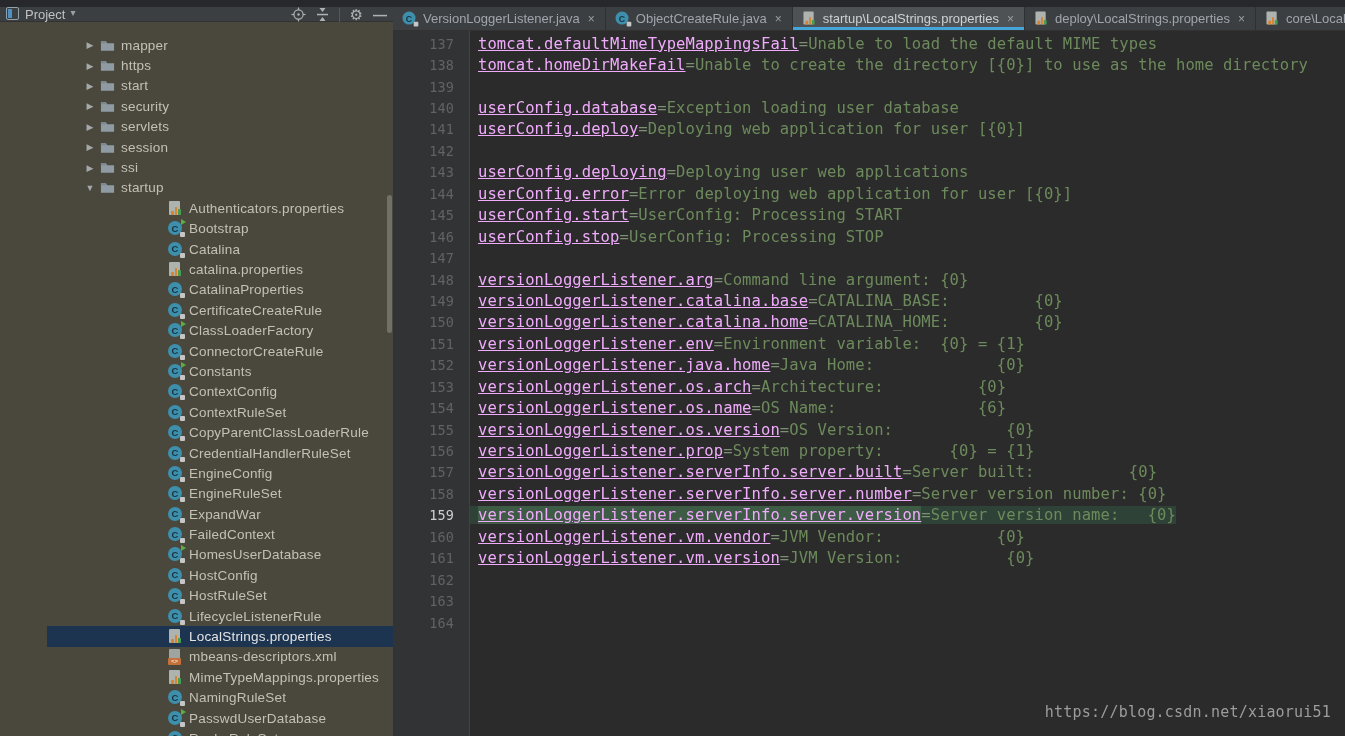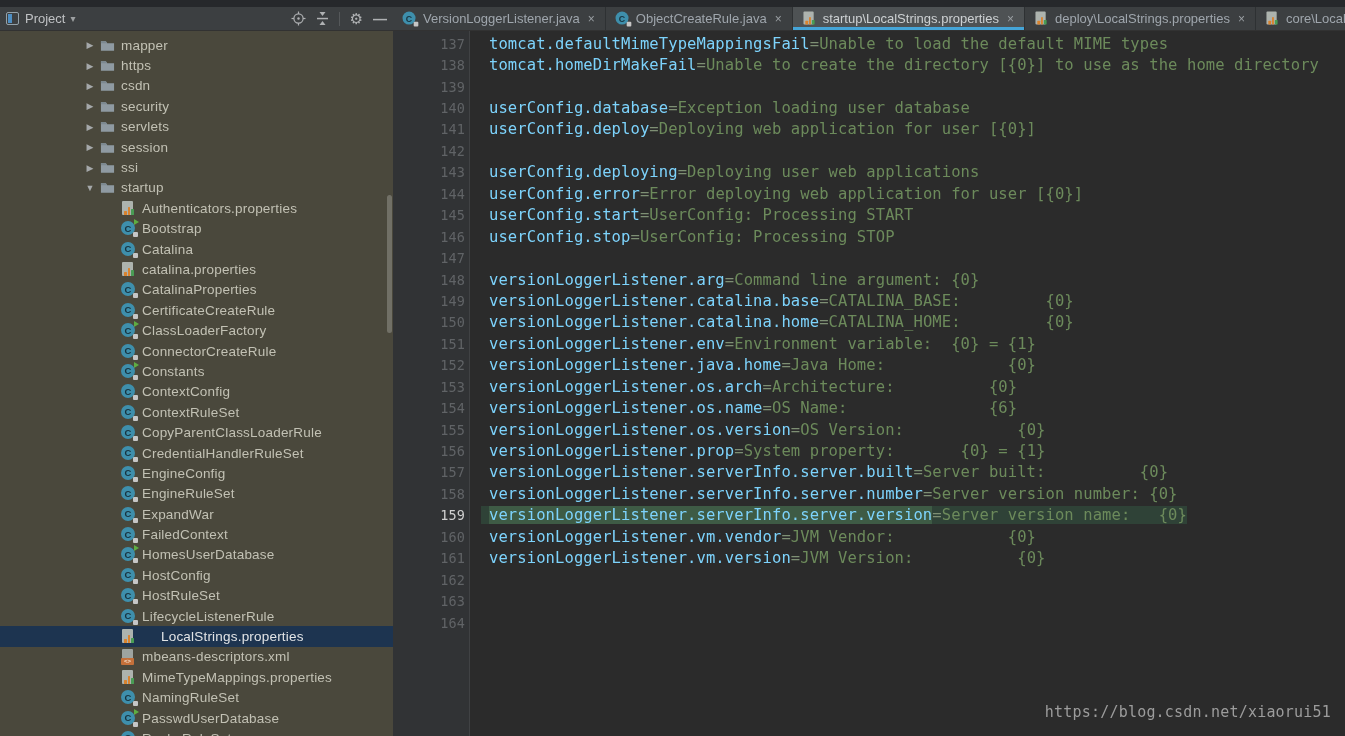--- a/index.html
+++ b/index.html
@@ -3,37 +3,37 @@
 <meta charset="utf-8">
 <style>
   * { margin:0; padding:0; box-sizing:border-box; }
   html,body { width:1345px; height:736px; overflow:hidden; }
   body { position:relative; background:#2B2B2B; font-family:"Liberation Sans", sans-serif; }
 
   .top-strip { position:absolute; left:0; top:0; width:1345px; height:7px; background:#26282B; }
 
   
   .project-panel { position:absolute; left:0; top:7px; width:393px; height:729px; background:#4A483C; overflow:hidden; }
-  .panel-header { position:relative; height:24px; background:#3C3F41; display:flex; align-items:center; padding:0 6px; border-bottom:1px solid #323232; }
+  .panel-header { position:relative; height:15px; background:#3C3F41; display:flex; align-items:flex-start; padding:0 6px; border-bottom:1px solid #323232; }
   .win-icon { width:13px; height:13px; border:1px solid #93A1AA; border-radius:2px; position:relative; margin-right:6px; }
   .win-icon::before { content:""; position:absolute; left:1px; top:1px; bottom:1px; width:4px; background:#4E8FC4; }
   .panel-title { color:#BFC1C3; font-size:13px; }
   .panel-chevron { color:#9DA0A2; font-size:10px; margin-left:5px; }
   .header-actions { margin-left:auto; display:flex; align-items:center; gap:10px; }
   .header-actions svg { display:block; }
   .hdr-sep { width:1px; height:14px; background:#55585A; }
   .gear-glyph { color:#AFB1B3; font-size:15px; line-height:1; }
   .min-glyph { color:#AFB1B3; font-size:14px; line-height:1; font-weight:bold; }
 
   .tree { position:absolute; left:0; top:25px; right:0; bottom:0; padding-top:3px; }
   .tree-row { height:20.4px; display:flex; align-items:center; white-space:nowrap; color:#C2C1B4; font-size:13.5px; letter-spacing:0.2px; }
-  .tree-row.selected { background:#1D3450; color:#E2E4E6;gap:19px; }
+  .tree-row.selected { background:#1D3450; color:#E2E4E6; }
   .tw-arrow { width:12px; text-align:center; font-size:9px; color:#A5A8AA; margin-right:4px; flex:0 0 12px; }
   .tree-row.depth1 { padding-left:84px; }
-  .tree-row.depth2 { padding-left:121px; }
+  .tree-row.depth2 { padding-left:121px;margin-left:47px; }
   .t-icon { position:relative; width:15px; height:15px; margin-right:6px; flex:0 0 15px; }
   .t-icon svg { display:block; }
   .cls-circle { position:absolute; left:0; top:0; width:14px; height:14px; border-radius:50%; background:#3E8FAC; color:#17323E; font-size:9.5px; font-weight:bold; display:flex; align-items:center; justify-content:center; }
   .lock-mini { position:absolute; right:-2px; bottom:-1px; width:5px; height:5px; background:#C6C6C6; border-radius:1px; }
   .run-mini { position:absolute; right:-3px; top:-2px; width:0; height:0; border-left:5px solid #5FAD42; border-top:3px solid transparent; border-bottom:3px solid transparent; }
   .doc-shape { position:absolute; left:1px; top:0; width:11px; height:14px; background:#ADB3AE; border-radius:1px; }
   .bar { position:absolute; width:2.5px; border-radius:0.5px; }
   .xml-band { position:absolute; left:0; bottom:-1px; width:13px; height:7px; background:#C4703A; border-radius:1px; color:#F2E3D2; font-size:6px; line-height:7px; text-align:center; font-weight:bold; letter-spacing:0; }
   .tree-scrollbar { position:absolute; right:1px; top:188px; width:5px; height:138px; background:rgba(255,255,255,0.22); border-radius:3px; }
 
@@ -44,23 +44,23 @@
   .tab.active::after { content:""; position:absolute; left:0; right:0; bottom:0; height:3px; background:#45A5D8; }
   .tab .t-icon { transform:scale(0.93); margin-right:0; }
   .tab-close { color:#9A9FA3; font-size:12px; margin-left:2px; }
 
   
   .editor { position:absolute; left:393px; top:31px; right:0; bottom:0; background:#2B2B2B; overflow:hidden;
             font-family:"DejaVu Sans Mono", monospace; font-size:15.5px; letter-spacing:0.1px; }
   .gutter-bg { position:absolute; left:0; top:0; width:77px; height:100%; background:#313335; border-right:1px solid #404244; }
   .code-lines { position:relative; padding-top:2px; }
   .line { height:21.45px; display:flex; align-items:center; white-space:pre; }
-  .lnum { width:77px; flex:0 0 77px; text-align:right; padding-right:16px; color:#606366; font-size:13.5px; position:relative; z-index:1;margin-left:11px; }
+  .lnum { width:77px; flex:0 0 77px; text-align:right; padding-right:16px; color:#606366; font-size:13.5px; position:relative; z-index:1; }
   .lcode { padding-left:8px; }
-  .k { color:#7dd3fc; }
+  .k { color:#f0abfc;text-decoration:underline; }
   .s { color:#7E8F74; }
   .v { color:#6C8A5B; }
   .line.hl .lnum { color:#CFCFCF; }
   .line.hl .lcode { background:#2F4237; }
   .line.hl .k { background:#3E5B45; }
 
   .watermark { position:absolute; right:14px; bottom:15px; color:#9C9C9C; font-size:15px; letter-spacing:0.2px; }
 </style>
 </head>
 <body>
@@ -117,21 +117,21 @@
         <span>https</span>
       </div>
       <div class="tree-row depth1">
         <span class="tw-arrow">▶</span>
         <span class="t-icon">
           <svg width="15" height="15" viewBox="0 0 16 16">
             <path d="M1 3.5h5.2l1.6 2H15v8H1z" fill="#8F9AA2"></path>
             <path d="M1 3.5h5.2l1.6 2H1z" fill="#7C8890"></path>
           </svg>
         </span>
-        <span>csdn</span>
+        <span>start</span>
       </div>
       <div class="tree-row depth1">
         <span class="tw-arrow">▶</span>
         <span class="t-icon">
           <svg width="15" height="15" viewBox="0 0 16 16">
             <path d="M1 3.5h5.2l1.6 2H15v8H1z" fill="#8F9AA2"></path>
             <path d="M1 3.5h5.2l1.6 2H1z" fill="#7C8890"></path>
           </svg>
         </span>
         <span>security</span>

